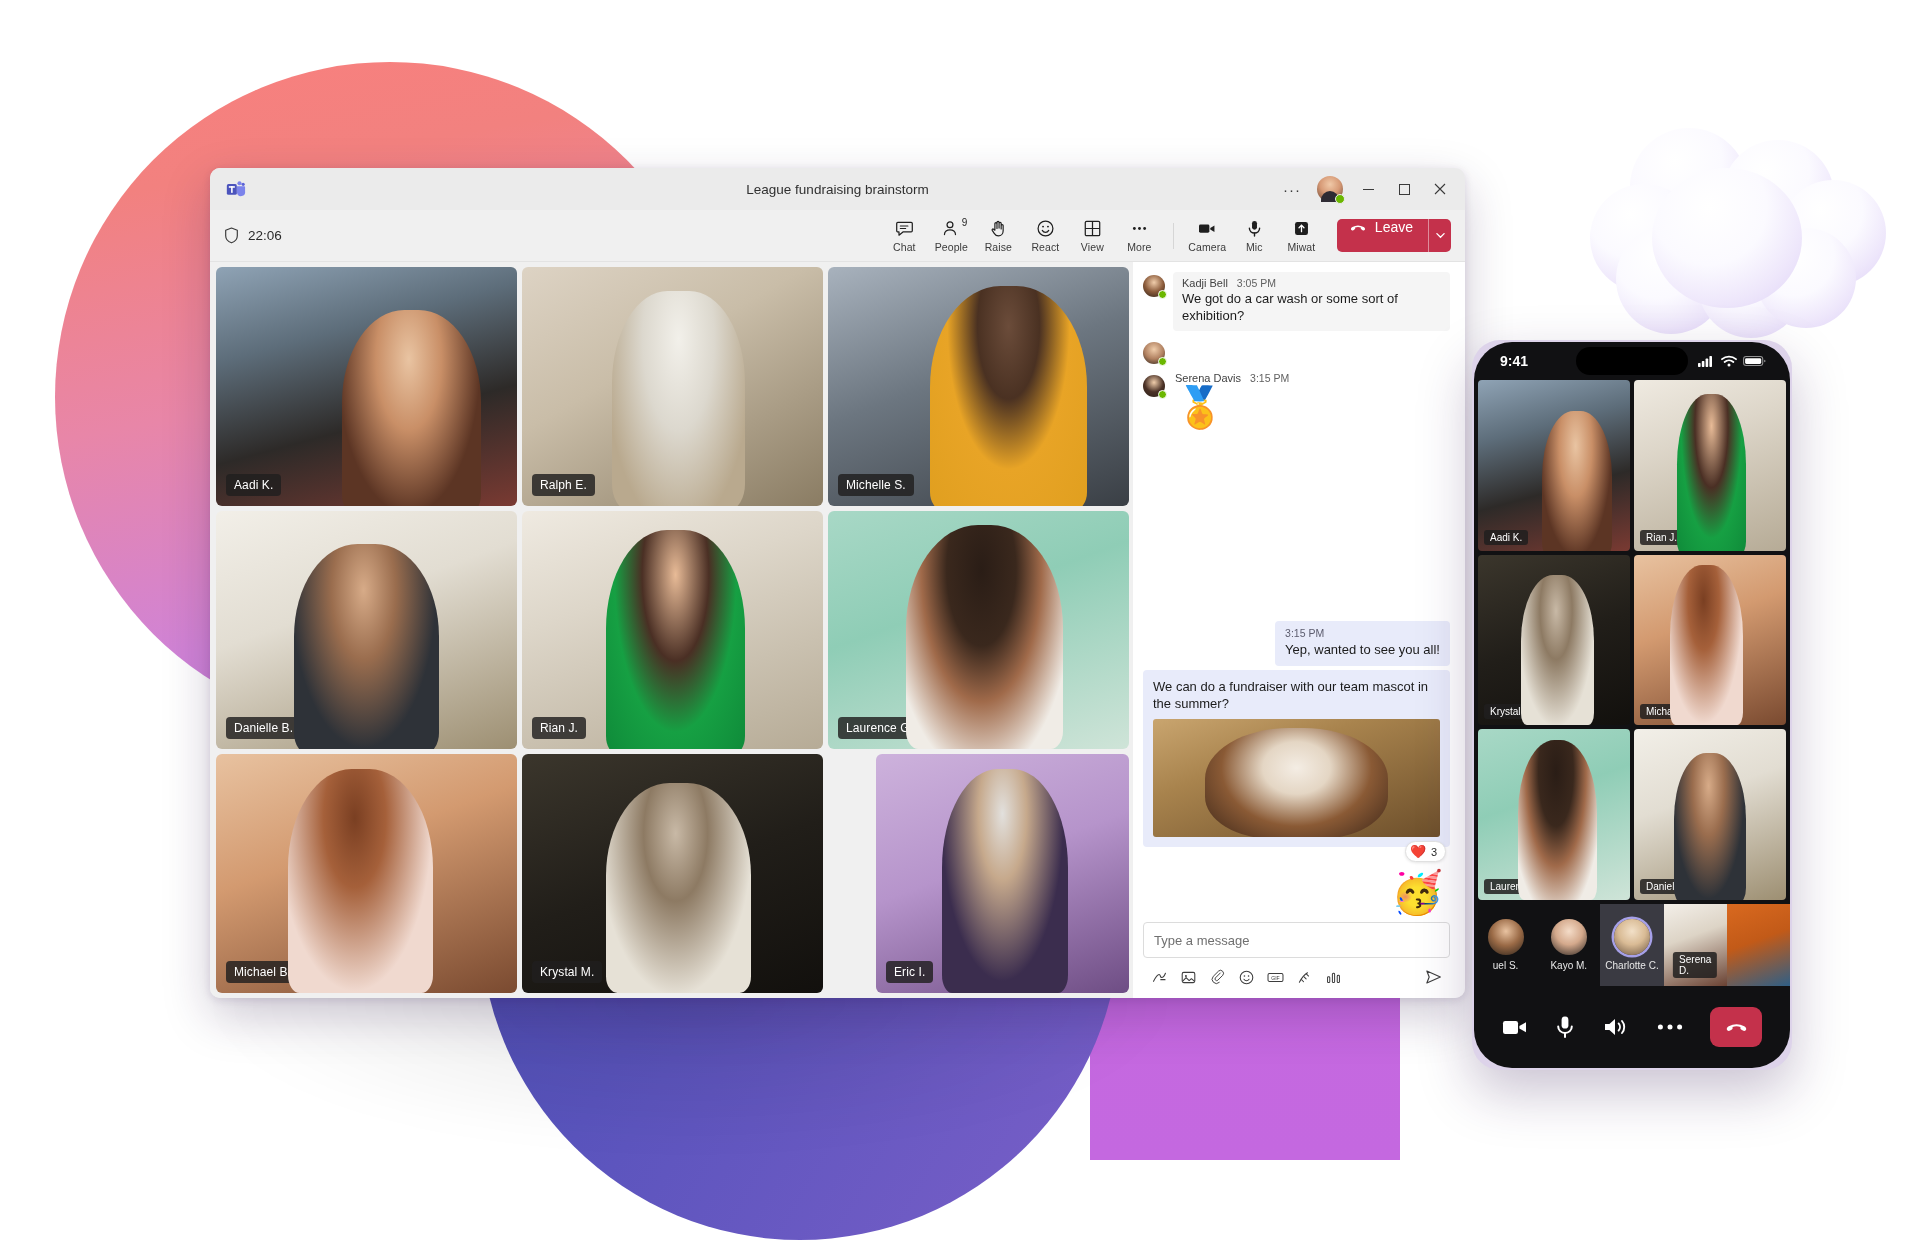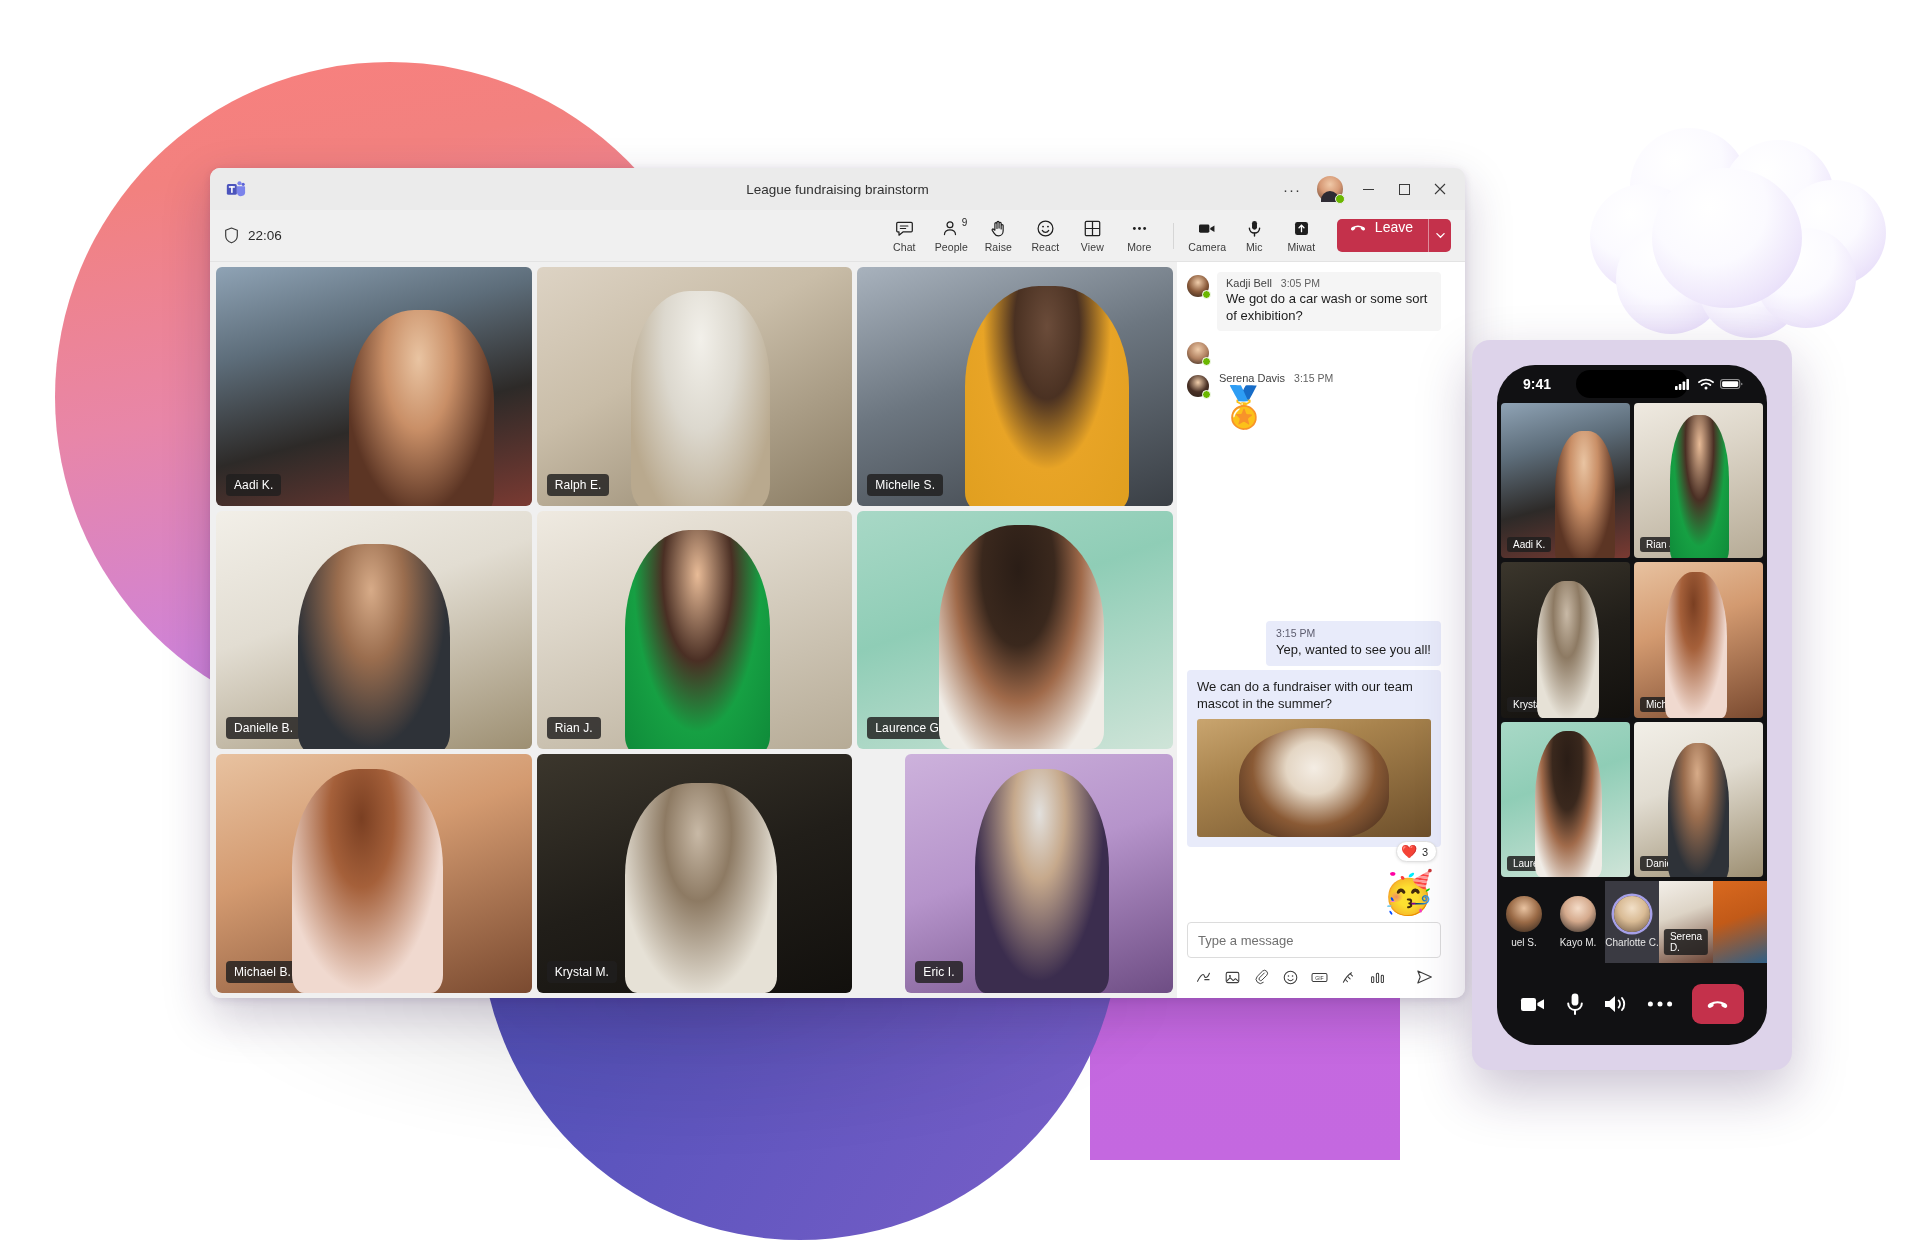--- a/index.html
+++ b/index.html
@@ -134,22 +134,22 @@
   .t-laurence::after{content:"";position:absolute;left:26%;top:6%;width:52%;height:94%;border-radius:46% 46% 8% 8%;background:radial-gradient(ellipse at 48% 20%,#2a1d16 0%,#3a281d 30%,#a06a4a 52%,#f0ece6 82%);}
   .t-michael { background:linear-gradient(160deg,#e8c2a0 0%,#d39a70 40%,#7a4a30 100%); }
   .t-michael::after{content:"";position:absolute;left:24%;top:6%;width:48%;height:94%;border-radius:44% 44% 8% 8%;background:radial-gradient(ellipse at 46% 22%,#7a3f22 0%,#a5603a 28%,#f0d9cf 70%);}
   .t-krystal { background:linear-gradient(160deg,#3b362c 0%,#211e19 50%,#12100d 100%); }
   .t-krystal::after{content:"";position:absolute;left:28%;top:12%;width:48%;height:88%;border-radius:44% 44% 8% 8%;background:radial-gradient(ellipse at 48% 24%,#c8b9a6 0%,#8d7a63 30%,#e6e1d6 72%);}
   .t-eric { background:linear-gradient(160deg,#cdb2dc 0%,#b694cb 45%,#6e4d84 100%);margin-left:48px; }
   .t-eric::after{content:"";position:absolute;left:26%;top:6%;width:50%;height:94%;border-radius:44% 44% 8% 8%;background:radial-gradient(ellipse at 48% 20%,#e2e0dd 0%,#c6a98c 26%,#3b2d4e 66%);}
 
   
   .chat {
-    width:288px; background:#fff; display:flex; flex-direction:column;
-    padding:10px 24px 8px 10px;
+    width:332px; background:#fff; display:flex; flex-direction:column;
+    padding:10px 15px 8px 10px;
   }
   .msgs { flex:1; overflow:hidden; display:flex; flex-direction:column; gap:8px; }
   .msg { display:flex; gap:8px; }
   .av { position:relative; width:22px; height:22px; flex:0 0 22px; margin-top:3px;}
   .av .circ { width:22px;height:22px;border-radius:50%; overflow:hidden; }
   .av .dot {
     position:absolute; right:-2px; bottom:-2px; width:9px; height:9px; border-radius:50%;
     background:#6bb700; border:1.6px solid #fff;
   }
   .bubble { background:#f5f5f5; border-radius:4px; padding:5px 9px 7px 9px; flex:1; }
@@ -191,21 +191,21 @@
   .cbar { display:flex; align-items:center; gap:0; margin-top:6px; padding:0 2px;}
   .cbar .ci {
     width:29px; height:26px; display:flex; align-items:center; justify-content:center;
     color:#3d3d3d; cursor:pointer; border-radius:4px;
   }
   .cbar .spacer { flex:1; }
 
   
   .phone {
     position:absolute; left:1472px; top:340px; width:320px; height:730px;
-    background:#ddd3ea; border-radius:18px; padding:25px;
+    background:#ddd3ea; border-radius:28px; padding:2px;
     box-shadow: 0 22px 54px rgba(50,25,80,.26);
   }
   .phone-inner {
     width:100%; height:100%; background:#111113; border-radius:38px; overflow:hidden;
     display:flex; flex-direction:column; position:relative;
   }
   .statusbar {
     height:38px; display:flex; align-items:center; justify-content:space-between;
     padding:0 24px 0 26px; color:#fff; font-size:14px; font-weight:bold; position:relative;
   }

